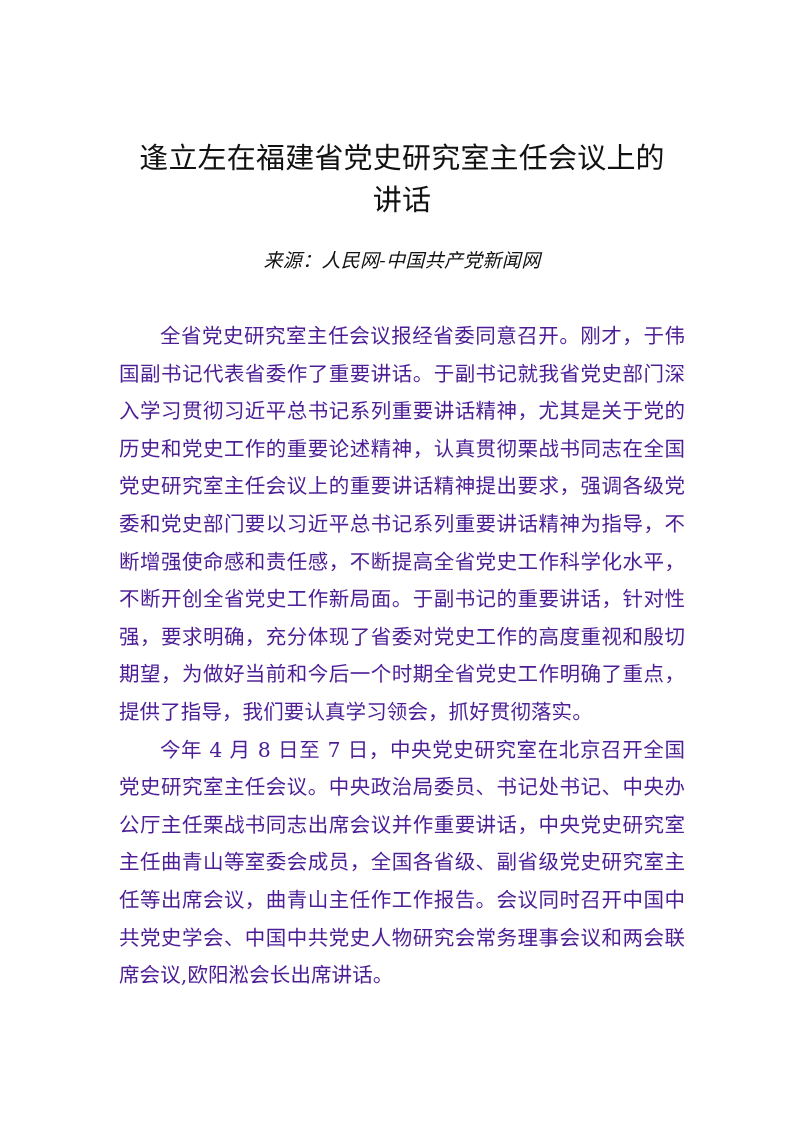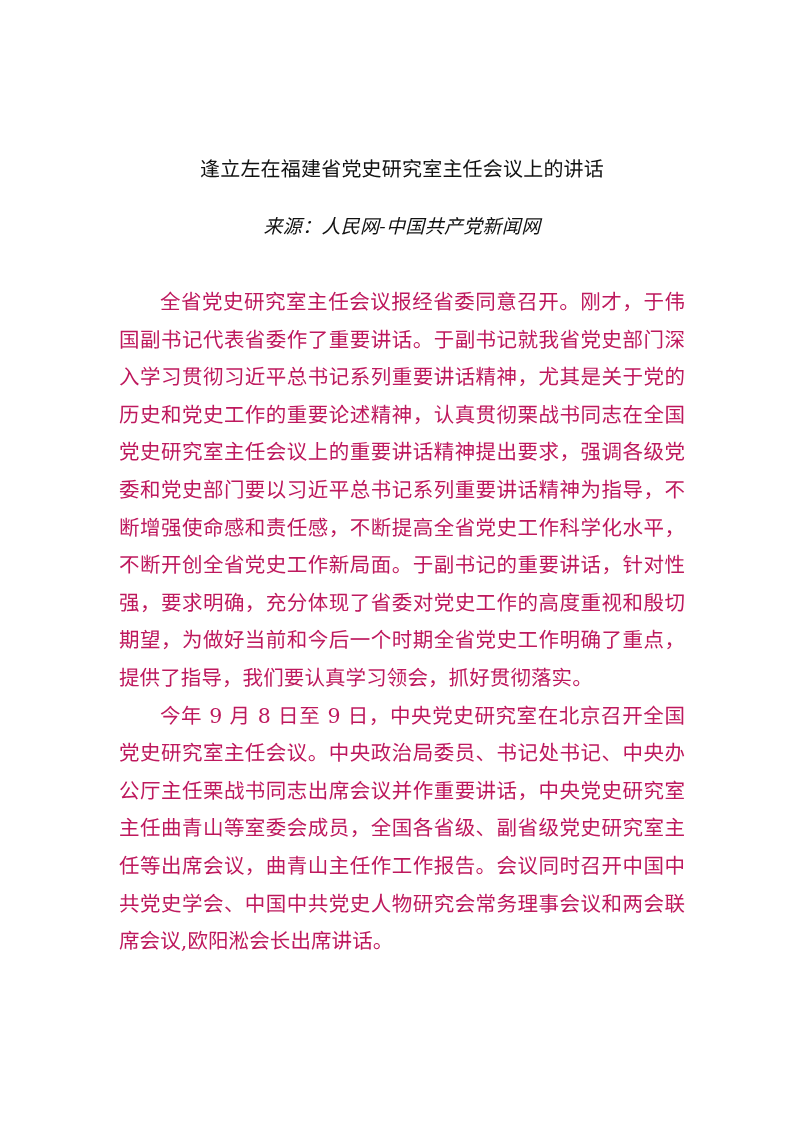--- a/index.html
+++ b/index.html
@@ -26,26 +26,26 @@
   }
 
   .content {
     position: absolute;
     left: 119px;
     top: 132px;
     width: 566px;
   }
 
   .doc-title {
-    font-family: Liberation Sans, sans-serif;
-    font-size: 20px;
+    font-family: Liberation Mono, monospace;
+    font-size: 29px;
     line-height: 42px;
     font-weight: 400;
     text-align: center;
-    margin: 16px;
+    margin: 8px;
     letter-spacing: 0.2px;
     color: #111111;
   }
 
   .doc-source {
     font-family: "DejaVu Serif", "Liberation Serif", serif;
     font-size: 19px;
     line-height: 28px;
     text-align: center;
     margin: 22px 0 0 0;
@@ -60,21 +60,21 @@
 
   .para {
     font-family: "DejaVu Serif", "Liberation Serif", serif;
     font-size: 20.5px;
     line-height: 37.6px;
     text-align: justify;
     text-justify: inter-ideograph;
     text-align-last: left;
     margin: 0;
     text-indent: 2em;
-    color: #be185d;
+    color: #4c1d95;
     letter-spacing: 0.1px;
     word-break: break-all;
   }
 
   .para + .para {
     margin-top: 0;
   }
 </style>
 </head>
 <body>
@@ -82,18 +82,18 @@
 <div class="page">
 
   <div class="content">
 
     <h1 class="doc-title">逢立左在福建省党史研究室主任会议上的讲话</h1>
 
     <div class="doc-source">来源：人民网-中国共产党新闻网</div>
 
     <div class="body-text">
       <p class="para">全省党史研究室主任会议报经省委同意召开。刚才，于伟国副书记代表省委作了重要讲话。于副书记就我省党史部门深入学习贯彻习近平总书记系列重要讲话精神，尤其是关于党的历史和党史工作的重要论述精神，认真贯彻栗战书同志在全国党史研究室主任会议上的重要讲话精神提出要求，强调各级党委和党史部门要以习近平总书记系列重要讲话精神为指导，不断增强使命感和责任感，不断提高全省党史工作科学化水平，不断开创全省党史工作新局面。于副书记的重要讲话，针对性强，要求明确，充分体现了省委对党史工作的高度重视和殷切期望，为做好当前和今后一个时期全省党史工作明确了重点，提供了指导，我们要认真学习领会，抓好贯彻落实。</p>
-      <p class="para">今年 9 月 8 日至 9 日，中央党史研究室在北京召开全国党史研究室主任会议。中央政治局委员、书记处书记、中央办公厅主任栗战书同志出席会议并作重要讲话，中央党史研究室主任曲青山等室委会成员，全国各省级、副省级党史研究室主任等出席会议，曲青山主任作工作报告。会议同时召开中国中共党史学会、中国中共党史人物研究会常务理事会议和两会联席会议,欧阳淞会长出席讲话。</p>
+      <p class="para">今年 4 月 8 日至 7 日，中央党史研究室在北京召开全国党史研究室主任会议。中央政治局委员、书记处书记、中央办公厅主任栗战书同志出席会议并作重要讲话，中央党史研究室主任曲青山等室委会成员，全国各省级、副省级党史研究室主任等出席会议，曲青山主任作工作报告。会议同时召开中国中共党史学会、中国中共党史人物研究会常务理事会议和两会联席会议,欧阳淞会长出席讲话。</p>
     </div>
 
   </div>
 
 </div>
 
 </body></html>

